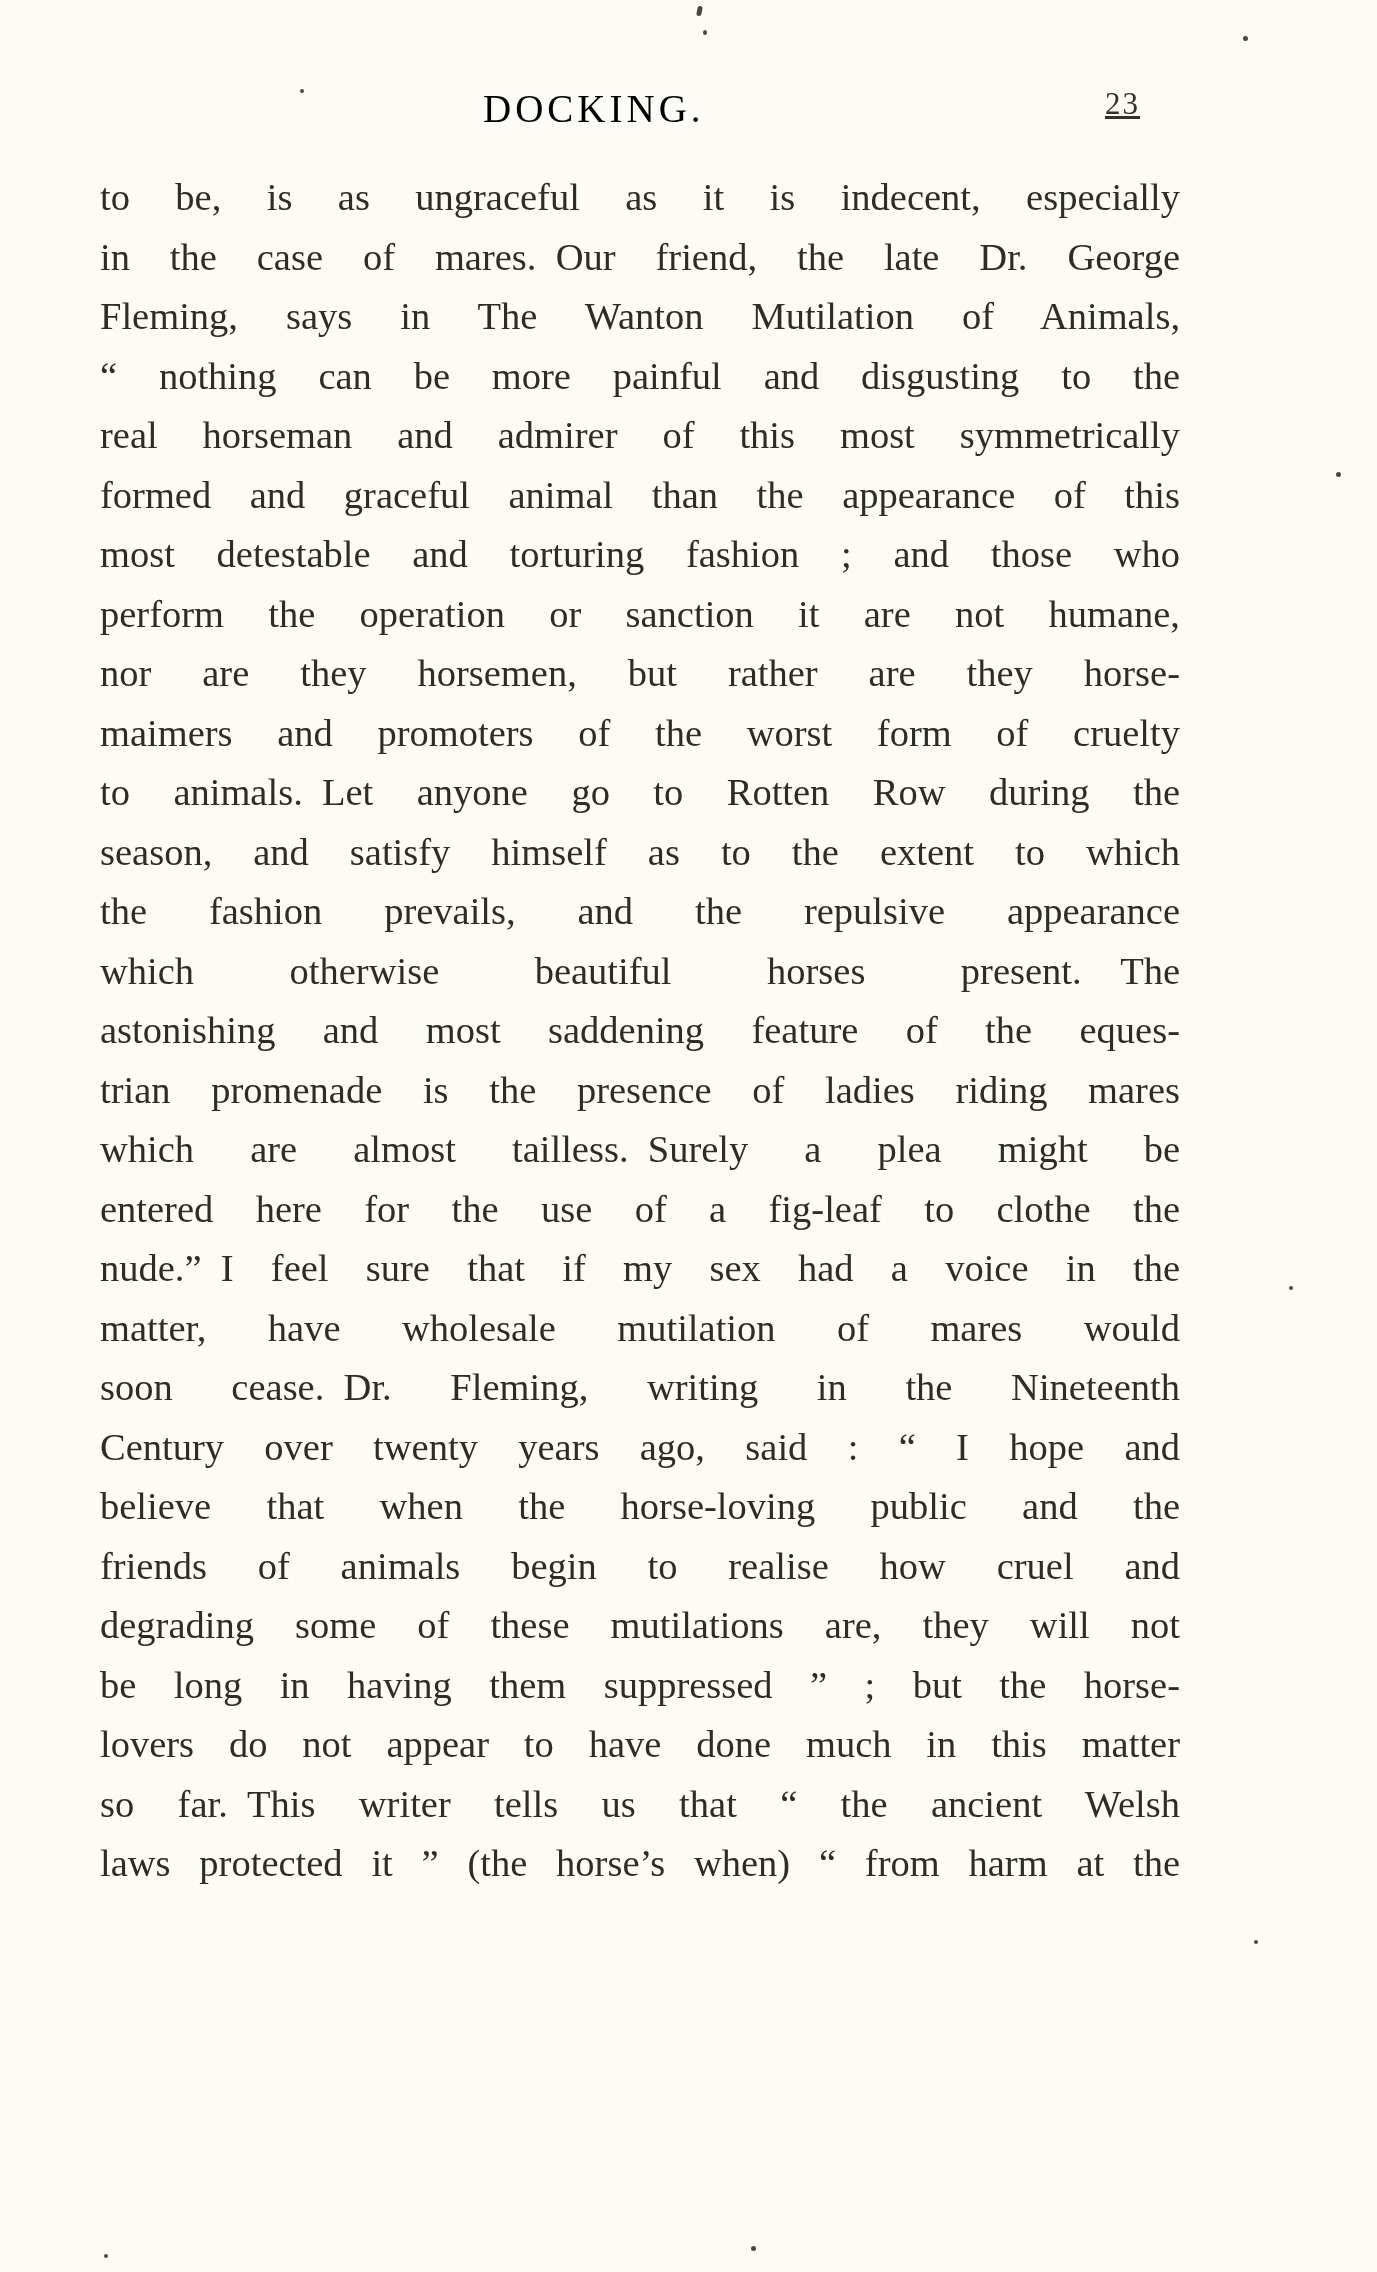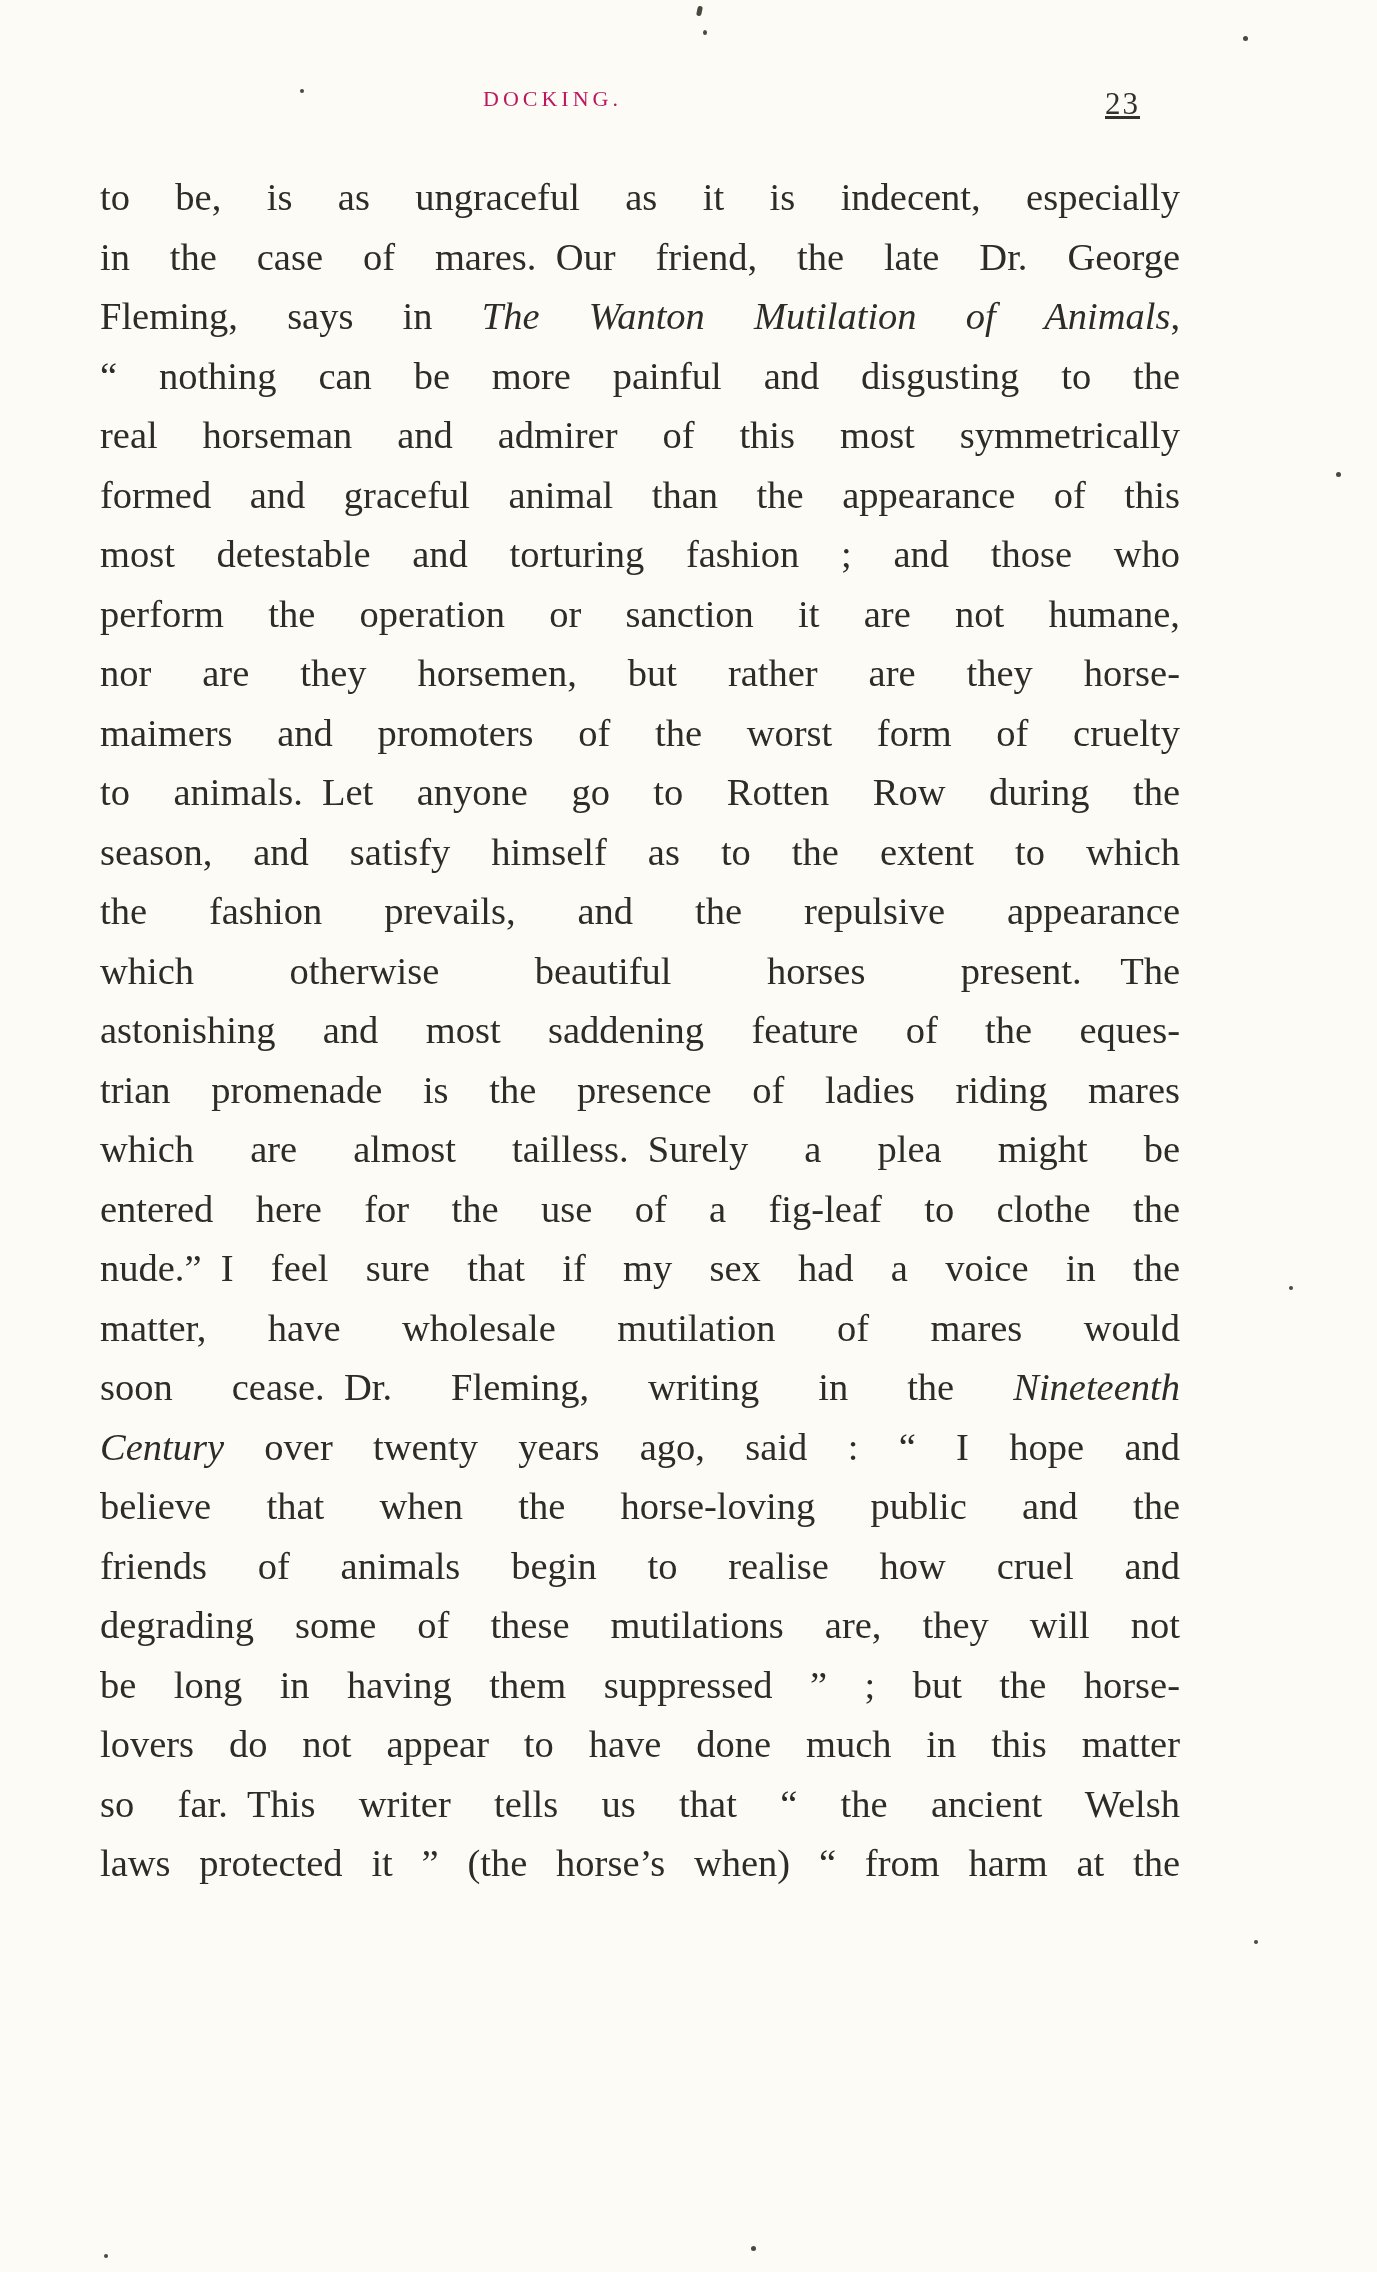--- a/index.html
+++ b/index.html
@@ -21,23 +21,23 @@
     position: absolute;
     top: 86px;
     left: 100px;
     width: 1080px;
     height: 44px;
   }
   .running-title {
     position: absolute;
     left: 383px;
     top: 0;
-    font-size: 22px;
+    font-size: 39px;
     letter-spacing: 4px;
-    color: #be185d;
+    color: #000000;
   }
   .page-number {
     position: absolute;
     right: 40px;
     top: 0;
     font-size: 31px;
     letter-spacing: 2px;
     color: #33312b;
     text-decoration: underline;
   }
@@ -48,21 +48,20 @@
     width: 1080px;
     font-size: 38.5px;
     line-height: 59.5px;
   }
   .text-line {
     text-align: justify;
     text-align-last: justify;
     white-space: normal;
   }
   .text-line .italic {
-    font-style: italic;
   }
   .speck {
     position: absolute;
     background: #4a483f;
     border-radius: 50%;
   }
   .s1 { left: 697px; top: 6px;    width: 5px; height: 10px; border-radius: 3px; transform: rotate(12deg); }
   .s2 { left: 703px; top: 30px;   width: 4px; height: 5px; }
   .s3 { left: 1243px; top: 36px;  width: 5px; height: 5px; }
   .s4 { left: 300px; top: 89px;   width: 4px; height: 4px; }

